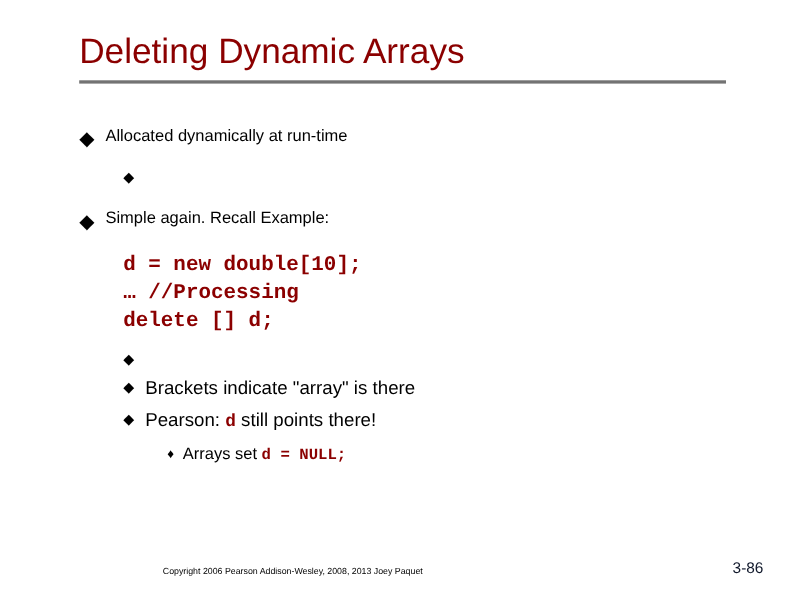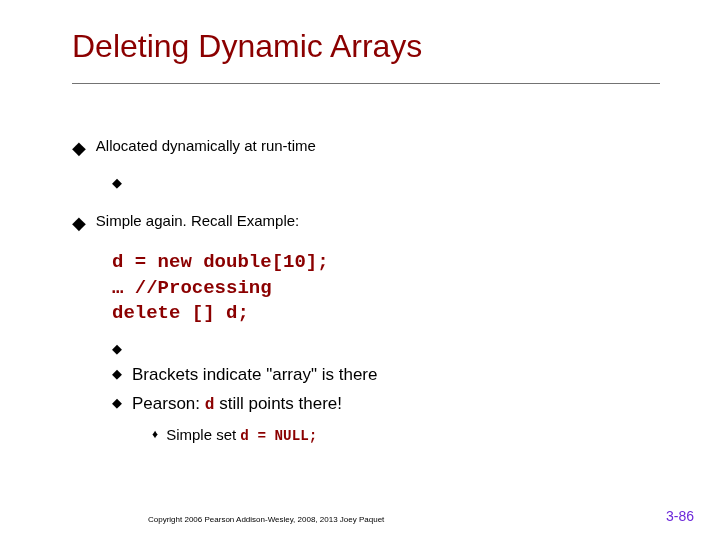--- a/index.html
+++ b/index.html
@@ -12,23 +12,23 @@
     color: #000;
   }
   .slide {
     padding: 28px 60px 0 72px;
   }
   .title {
     font-size: 32px;
     font-weight: 400;
     color: #8b0000;
     font-family: Arial, sans-serif;
-    border-bottom: 1px solid #737373;
-    padding-bottom: 18px;
-    margin-bottom: 52px;
+    border-bottom: 3px solid #737373;
+    padding-bottom: 8px;
+    margin-bottom: 38px;
   }
   .lvl1 { list-style: none; }
   .lvl1 > li { margin-bottom: 18px; }
   .lvl1 > li > .row { display: flex; align-items: flex-start; }
   .bullet1 { font-size: 18px; color: #000; margin-right: 10px; line-height: 1.4; }
   .txt1 { font-size: 15px; line-height: 1.35; }
   .lvl2 { list-style: none; margin-top: 12px; padding-left: 40px; }
   .lvl2 > li { margin-bottom: 6px; }
   .lvl2 > li > .row { display: flex; align-items: flex-start; }
   .bullet2 { font-size: 13px; color: #000; margin-right: 10px; line-height: 1.5; }
@@ -58,21 +58,21 @@
     left: 120px;
     font-size: 8px;
     color: #000;
     margin-left: 28px;
   }
   .footer-right {
     position: absolute;
     bottom: 16px;
     right: 26px;
     font-size: 14px;
-    color: #6d28d9;
+    color: #0f172a;
   }
 </style>
 </head>
 <body>
 
 <div class="slide">
   <h1 class="title">Deleting Dynamic Arrays</h1>
 
   <ul class="lvl1">
 
@@ -114,21 +114,21 @@
         </li>
         <li>
           <div class="row">
             <span class="bullet2">◆</span>
             <span class="txt2"><span>Pearson: </span><span class="code-inline">d</span><span> still points there!</span></span>
           </div>
           <ul class="lvl3">
             <li>
               <div class="row">
                 <span class="bullet3">♦</span>
-                <span class="txt3"><span>Simple set </span><span class="code-inline">d = NULL;</span></span>
+                <span class="txt3"><span>Arrays set </span><span class="code-inline">d = NULL;</span></span>
               </div>
             </li>
           </ul>
         </li>
       </ul>
     </li>
 
   </ul>
 </div>
 

